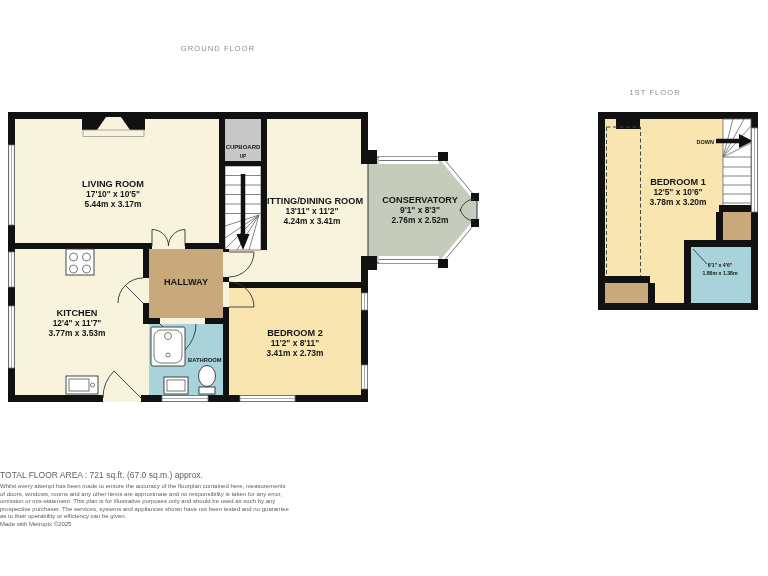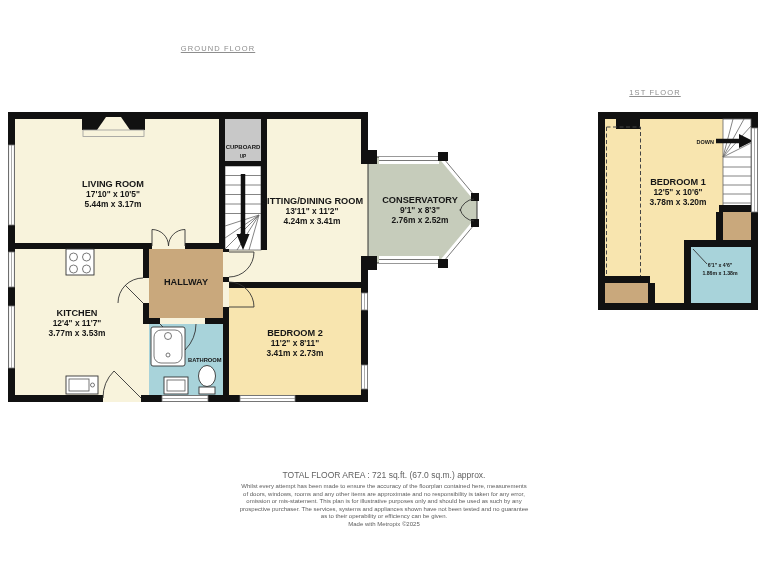--- a/index.html
+++ b/index.html
@@ -1,19 +1,19 @@
 <!DOCTYPE html>
 <html style="--wall_black: #111111; --room_cream: #f8f3dc; --room_yellow: #f8e5af; --hallway_tan: #c9a87c; --bathroom_blue: #a8d3da; --conservatory_green: #c6ccbb; --cupboard_gray: #c8c8c8;"><head>
 <meta charset="utf-8">
 <style>
   html,body{margin:0;padding:0;background:#fff;}
   #page{position:relative;width:768px;height:576px;background:#ffffff;overflow:hidden;
         font-family:"Liberation Sans","DejaVu Sans",sans-serif;}
   .floor-title{position:absolute;transform:translateX(-50%);font-size:7.5px;color:#8d8d8d;
-        letter-spacing:1.1px;white-space:nowrap;text-decoration:underline;}
+        letter-spacing:1.1px;white-space:nowrap;}
   
   .wall{fill:var(--wall_black,#111);}
   .cream{fill:var(--room_cream,#f8f3dc);}
   .yellow{fill:var(--room_yellow,#f8e5af);}
   .tan{fill:var(--hallway_tan,#c9a87c);}
   .blue{fill:var(--bathroom_blue,#a8d3da);}
   .green{fill:var(--conservatory_green,#c6ccbb);stroke:#333;stroke-width:1;}
   .gray{fill:var(--cupboard_gray,#c8c8c8);}
   .white-box{fill:#fff;stroke:#666;stroke-width:.8;}
   .tread{stroke:#666;stroke-width:.8;}
@@ -29,21 +29,21 @@
   .ahead{fill:#111;}
   .hearth{fill:var(--room_cream,#f8f3dc);stroke:#999;stroke-width:.8;}
   text{fill:#161616;}
   .t-name{font:bold 9.2px "Liberation Sans","DejaVu Sans",sans-serif;text-anchor:middle;}
   .t-dim{font:bold 8.4px "Liberation Sans","DejaVu Sans",sans-serif;text-anchor:middle;}
   .t-cup{font:bold 6px "Liberation Sans","DejaVu Sans",sans-serif;text-anchor:middle;}
   .t-up{font:bold 4.8px "Liberation Sans","DejaVu Sans",sans-serif;text-anchor:middle;}
   .t-bath{font:bold 5.8px "Liberation Sans","DejaVu Sans",sans-serif;text-anchor:start;}
   .t-down{font:bold 5.5px "Liberation Sans","DejaVu Sans",sans-serif;text-anchor:end;}
   .t-shower{font:bold 5.2px "Liberation Sans","DejaVu Sans",sans-serif;text-anchor:middle;}
-  #footer{position:absolute;left:0;top:470px;width:768px;text-align:center;}
+  #footer{position:absolute;left:0;top:470px;width:768px;}
   #total-area{font-size:8.5px;color:#616161;margin-bottom:3px;}
   .disc-line{font-size:6px;line-height:7.5px;color:#5c5c5c;}
 </style>
 </head>
 <body>
 
 <div id="page">
 
   <span class="floor-title" style="left:218px;top:44px;">GROUND FLOOR</span>
   <span class="floor-title" style="left:655px;top:44px;margin-top:44px;">1ST FLOOR</span>

